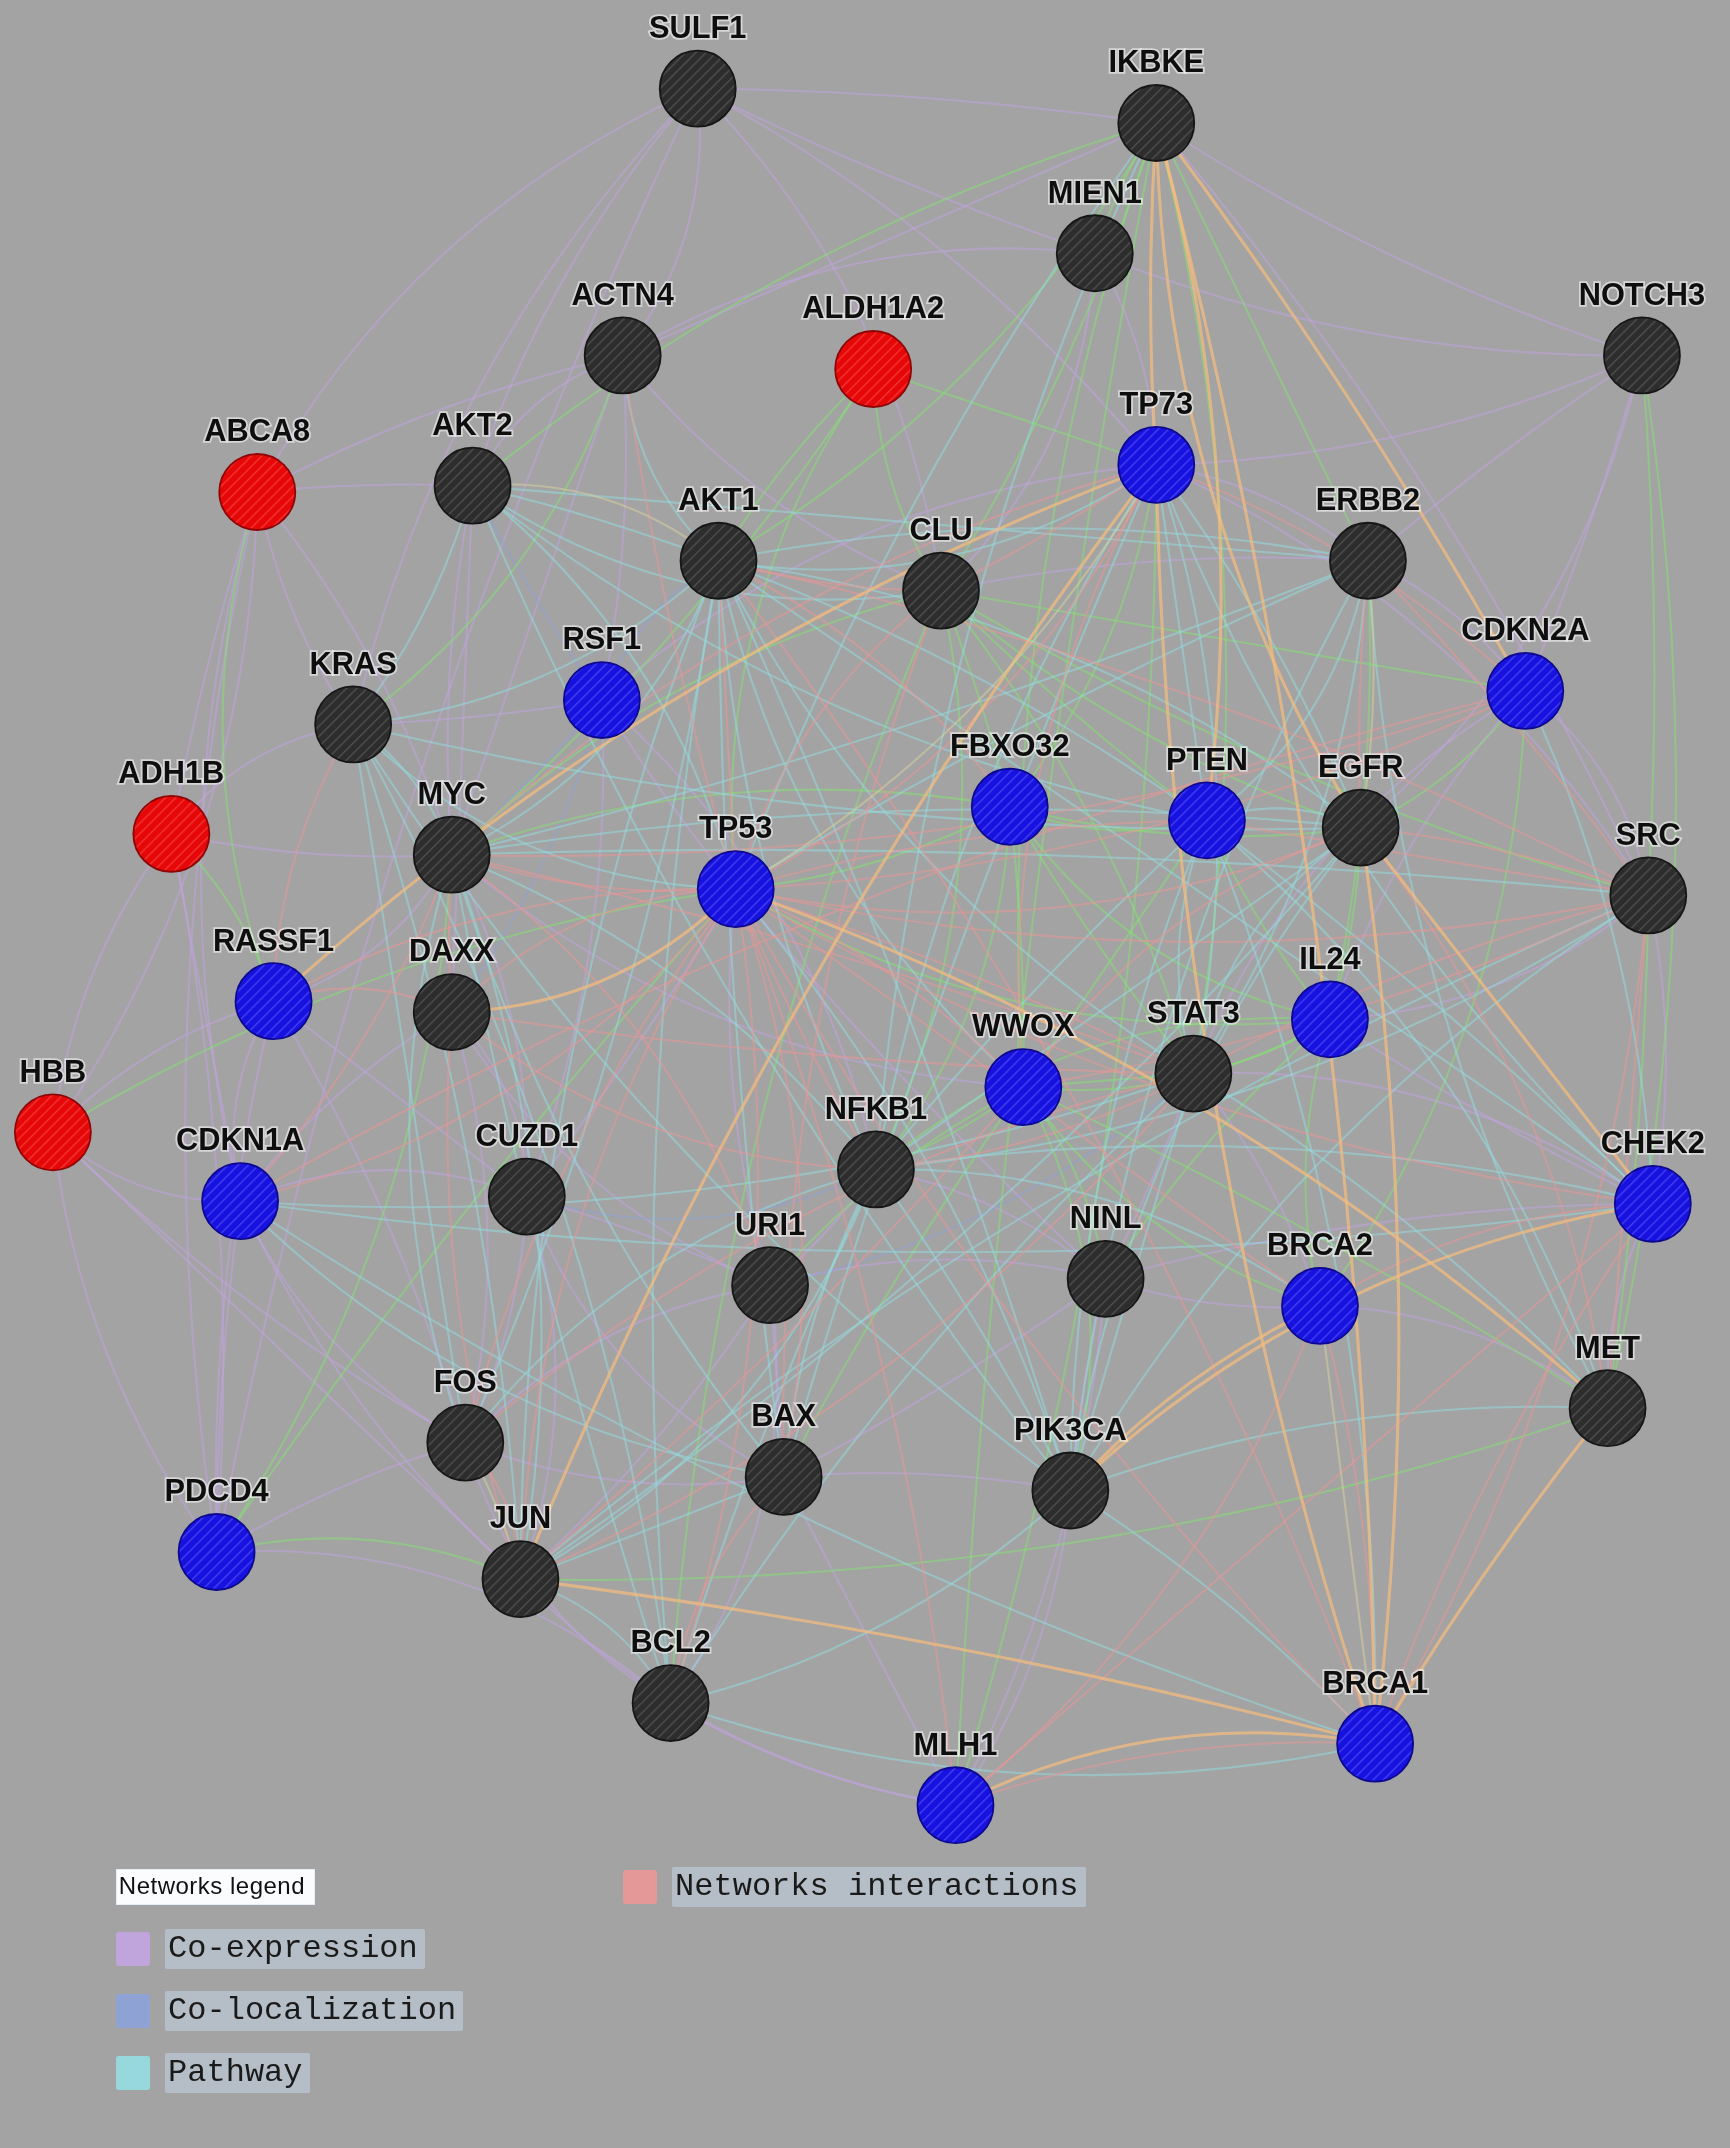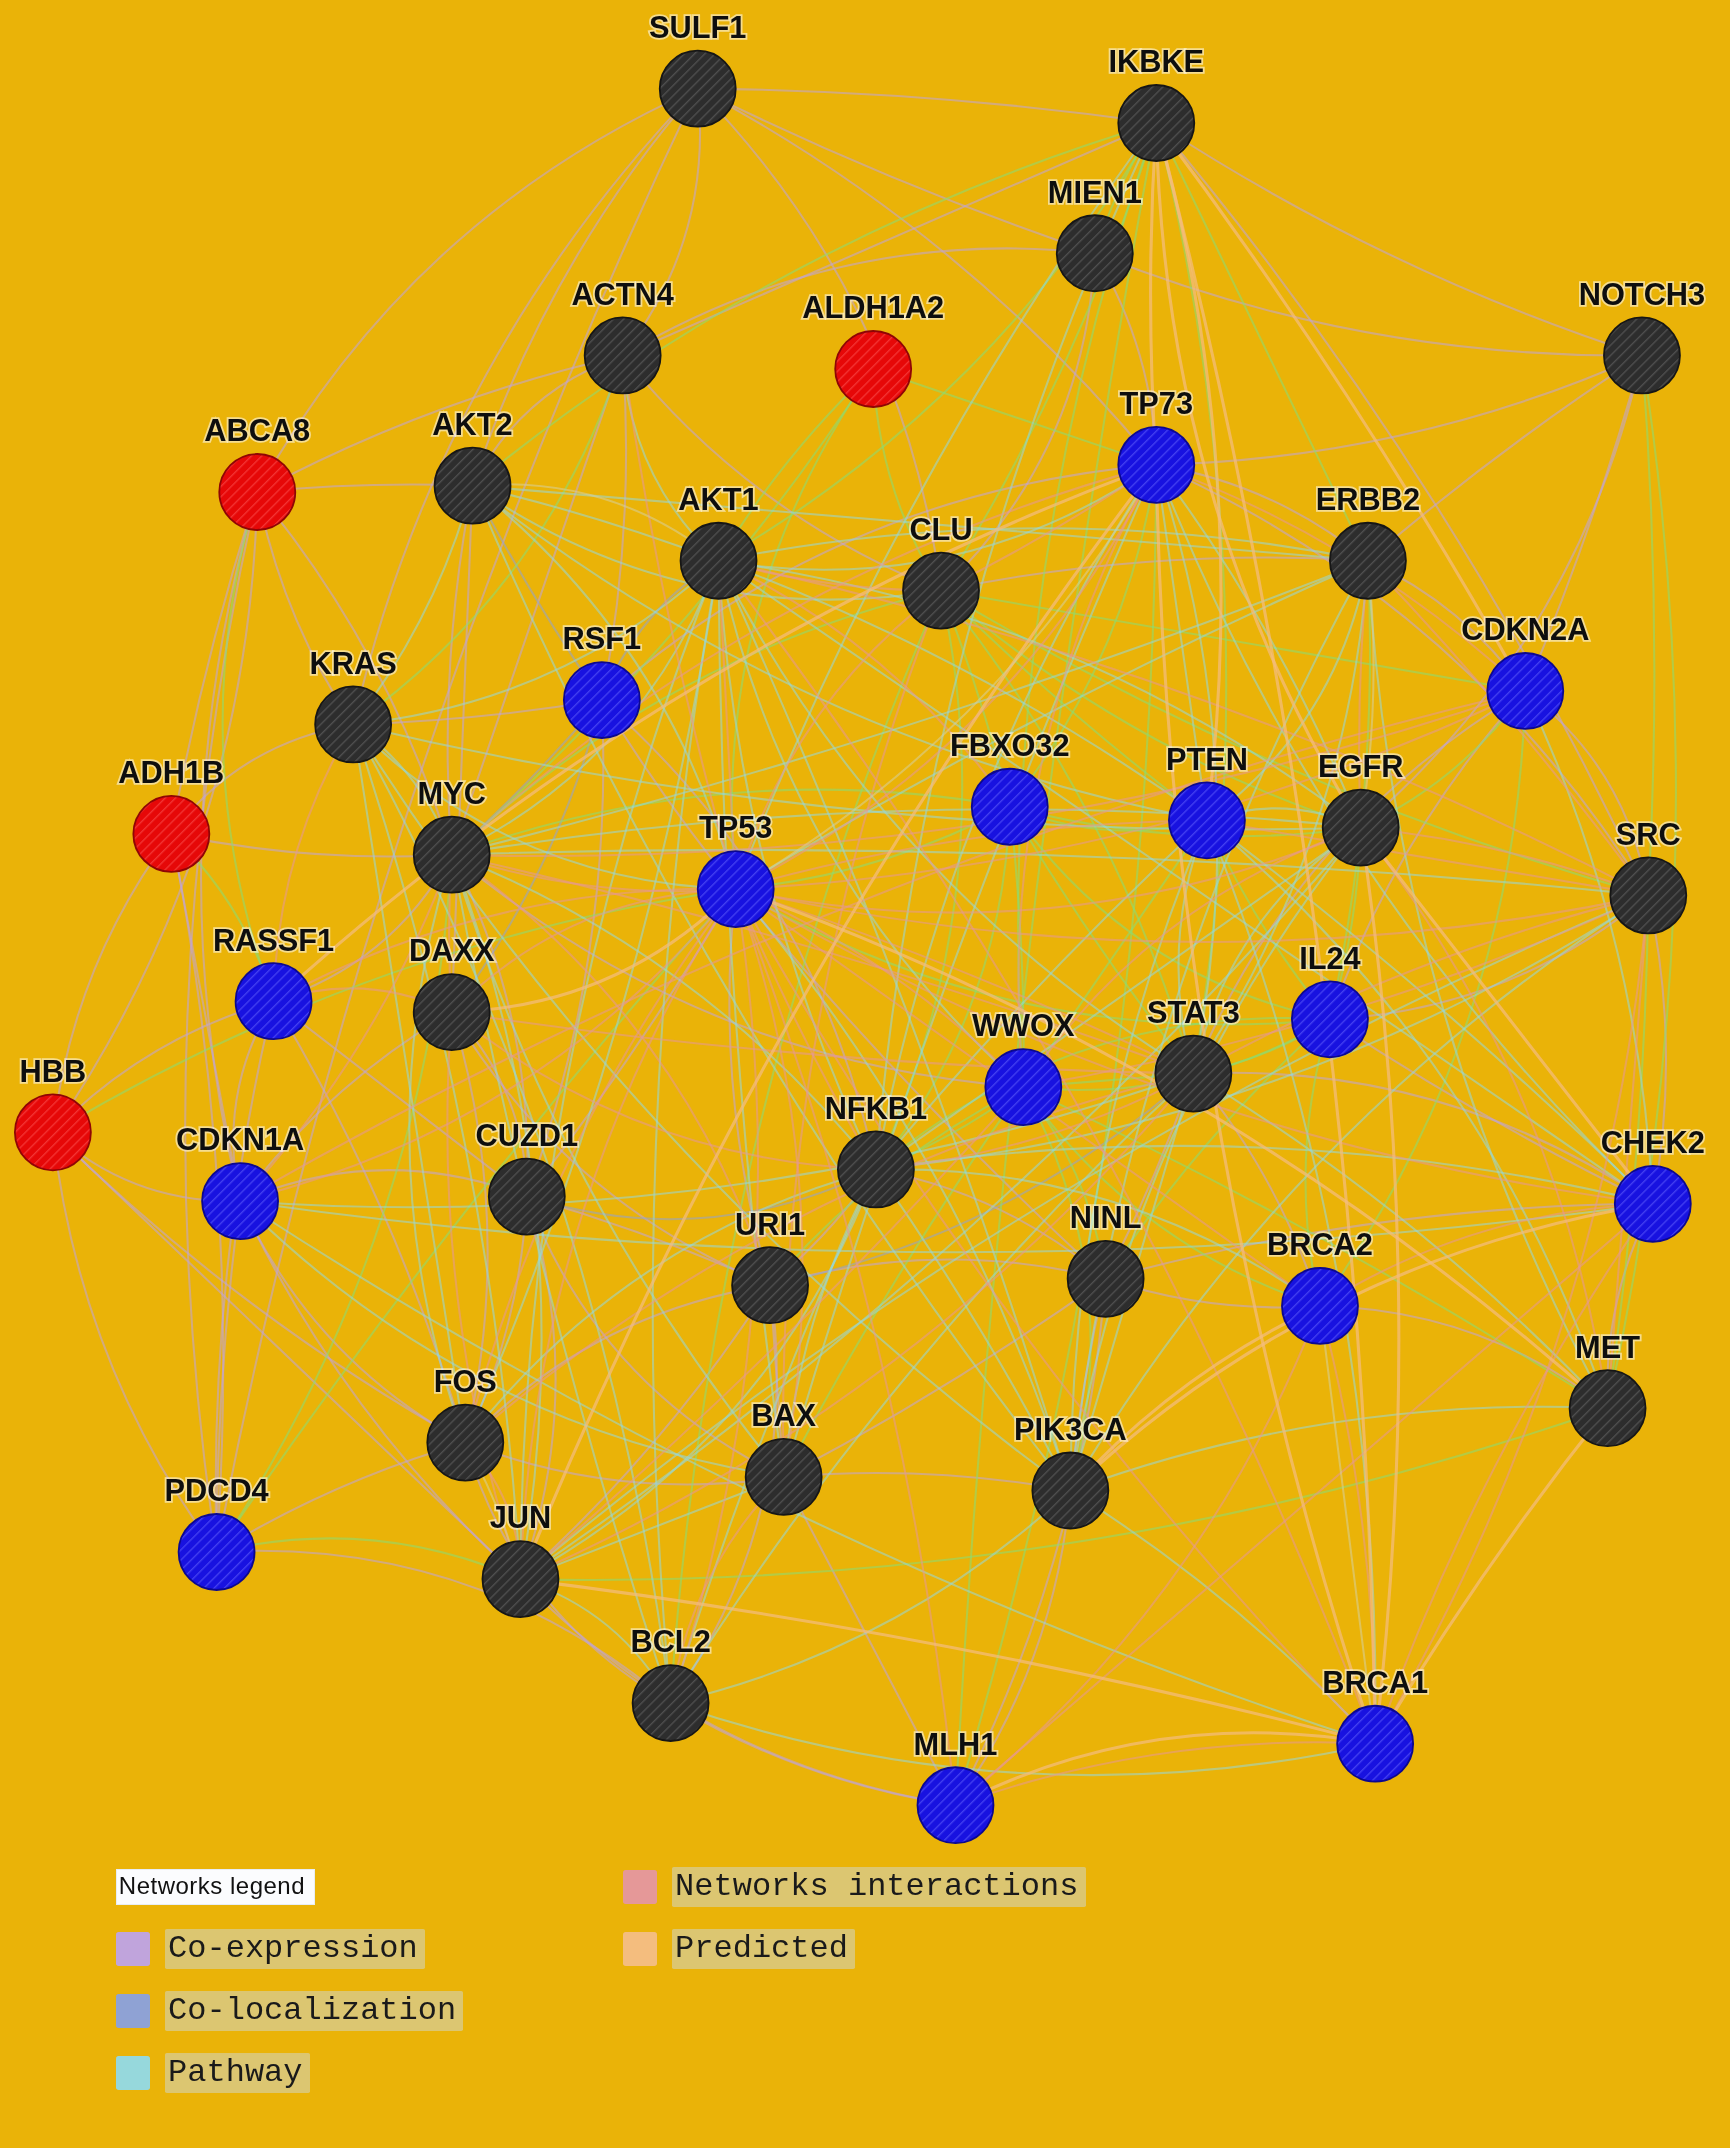--- a/index.html
+++ b/index.html
@@ -1,17 +1,17 @@
 <!DOCTYPE html>
 <html style="font-size:14.5px"><head>
 <meta charset="utf-8">
 <style>
   html,body{margin:0;padding:0;background:#ffffff;}
   body{width:1731px;height:2148px;font-family:"Liberation Sans",sans-serif;position:relative;overflow:hidden;}
-  .stage{position:relative;width:1731px;height:2148px;background:#eab308;}
+  .stage{position:relative;width:1731px;height:2148px;background:#a3a3a3;}
   #network-svg{position:absolute;left:0;top:0;}
   .node-label{font-family:"Liberation Sans",sans-serif;font-weight:bold;font-size:34px;fill:#0e0e0e;
     paint-order:stroke;stroke:#ffffff;stroke-width:4px;stroke-opacity:.55;text-anchor:middle;}
   
   .legend{position:absolute;left:116px;top:1856px;display:grid;
     grid-template-columns:507px 651px;grid-template-rows:repeat(4,62px);
     grid-auto-flow:column;align-items:center;}
   .legend-title{font-size:24px;color:#111;font-weight:normal;letter-spacing:0.5px;
     background:#fbfcfe;border:0.9px solid #e7edf5;padding:1.8px 9px 3.6px 1.8px;width:max-content;}
   .legend-item{display:flex;align-items:center;gap:14.5px;font-family:Liberation Mono, monospace;}
@@ -495,19 +495,15 @@
         <span class="legend-label">Co-localization</span>
       </div>
       <div class="legend-item">
         <span class="legend-swatch" style="background: rgb(150, 216, 220);"></span>
         <span class="legend-label">Pathway</span>
       </div>
       <div class="legend-item">
         <span class="legend-swatch" style="background: rgb(229, 152, 152);"></span>
         <span class="legend-label">Networks interactions</span>
       </div>
-      <div class="legend-item">
-        <span class="legend-swatch" style="background: rgb(244, 189, 126);"></span>
-        <span class="legend-label">Predicted</span>
-      </div>
     </div>
 </div>
 
 
 </body></html>

